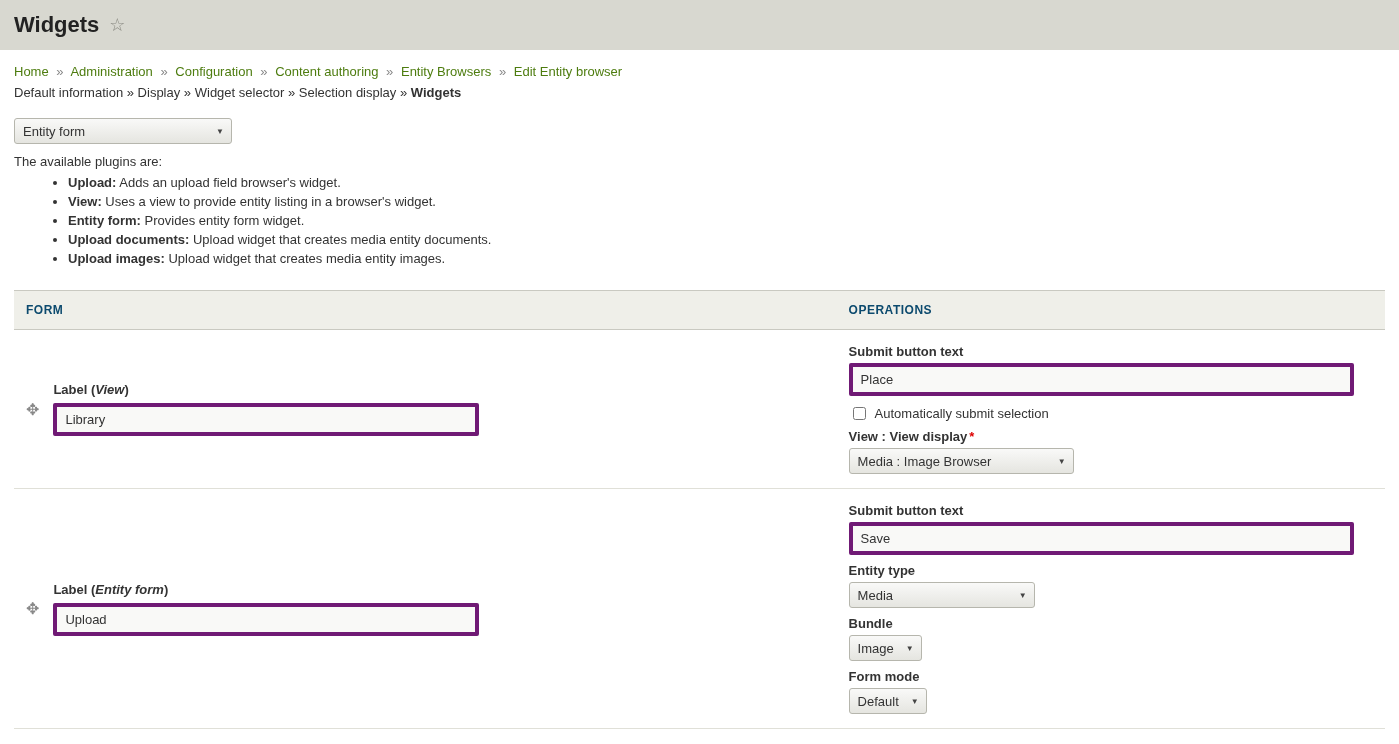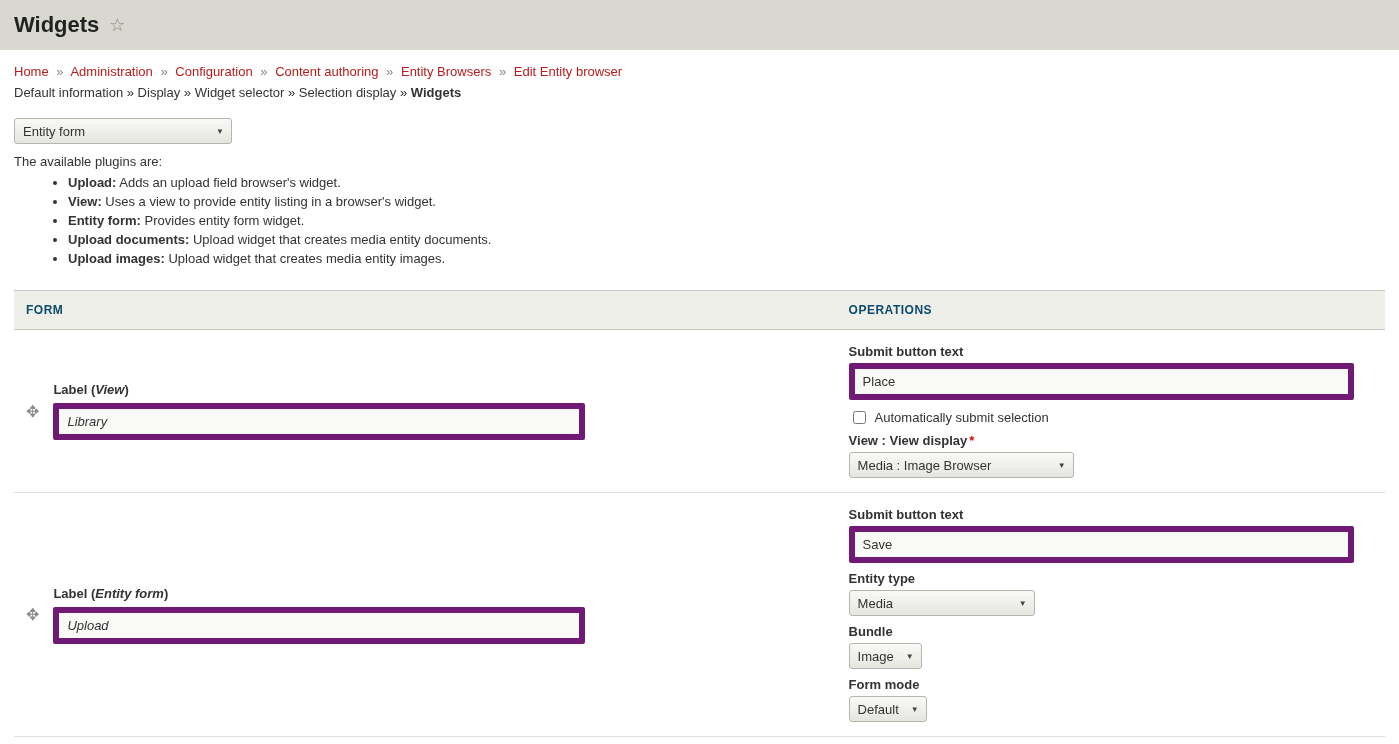--- a/index.html
+++ b/index.html
@@ -30,21 +30,21 @@
   }
   .content {
     padding: 14px;
   }
   .breadcrumb {
     font-size: 13px;
     color: #333;
     margin-bottom: 6px;
   }
   .breadcrumb a {
-    color: #b91c1c;
+    color: #4d7c0f;
     text-decoration: none;
   }
   .breadcrumb .sep { margin: 0 4px; color: #888; }
   .subnav {
     font-size: 13px;
     color: #333;
     margin-bottom: 18px;
   }
   .subnav strong { font-weight: bold; }
   .field-label {
@@ -130,28 +130,28 @@
     flex: 1;
   }
   .label-line {
     font-weight: bold;
     margin-bottom: 6px;
     font-size: 13px;
   }
   .label-line em { font-style: italic; text-align: right; }
   input.text-input {
     background: #f9f9f7;
-    border: 6px solid #701a75;
+    border: 4px solid #701a75;
     border-radius: 2px;
     padding: 5px 8px;
     font-size: 13px;
     width: 500px;
     color: #333;
   }
-  input.text-input.wide { width: 532px; font-style: italic; }
+  input.text-input.wide { width: 426px; }
   input.text-input.full { width: 505px; max-width: 100%; }
   .op-field { margin-bottom: 8px; }
   .op-field:last-child { margin-bottom: 0; }
   .checkbox-line {
     display: flex;
     align-items: center;
     gap: 6px;
     font-size: 13px;
     margin: 4px 0 6px;
   }

